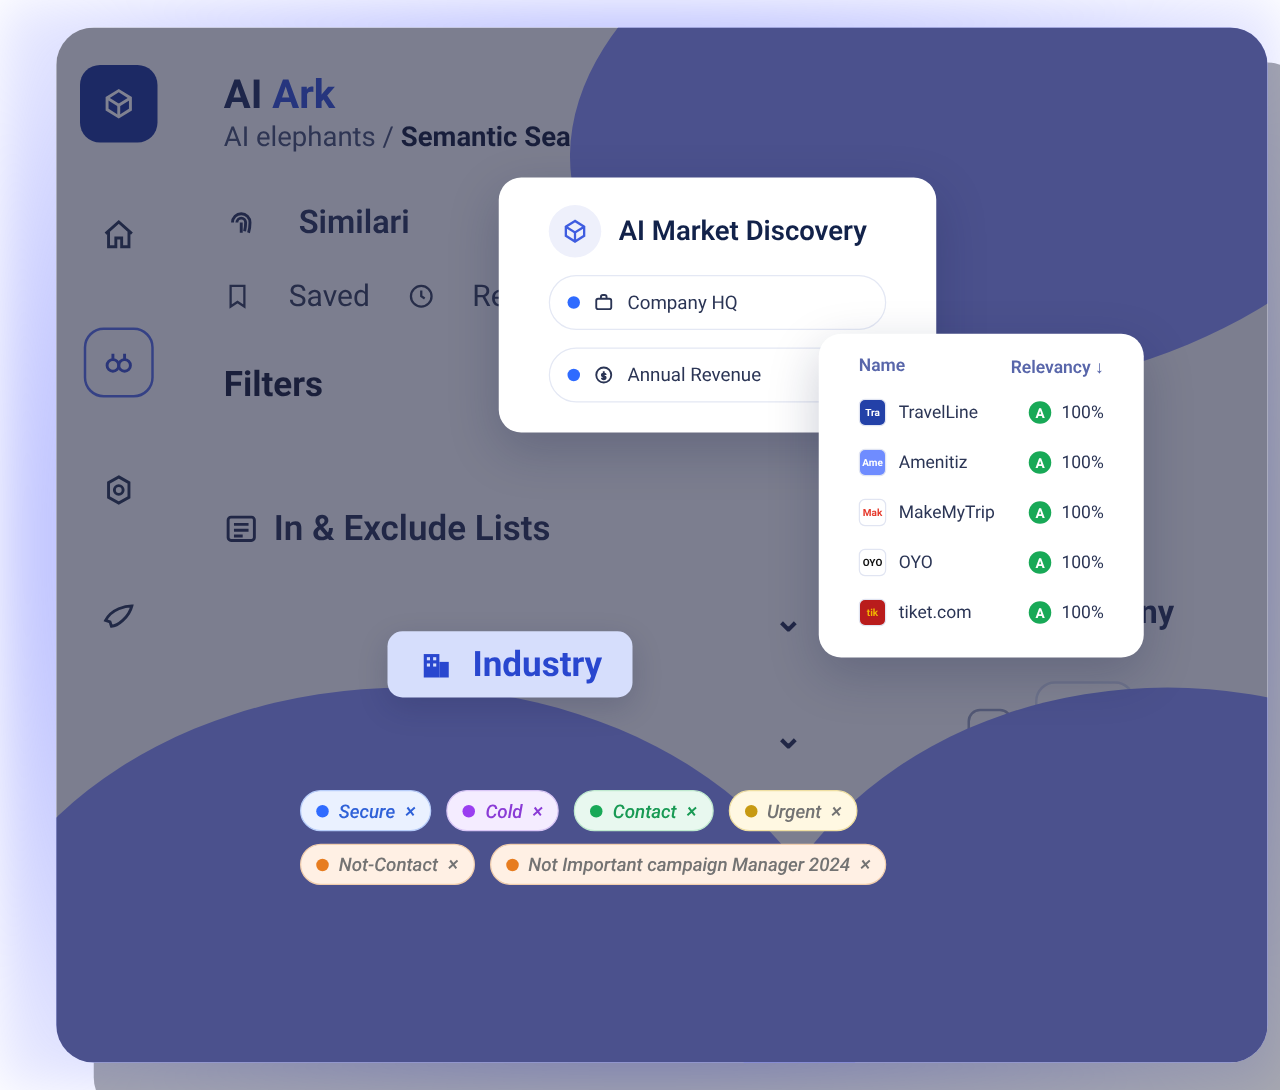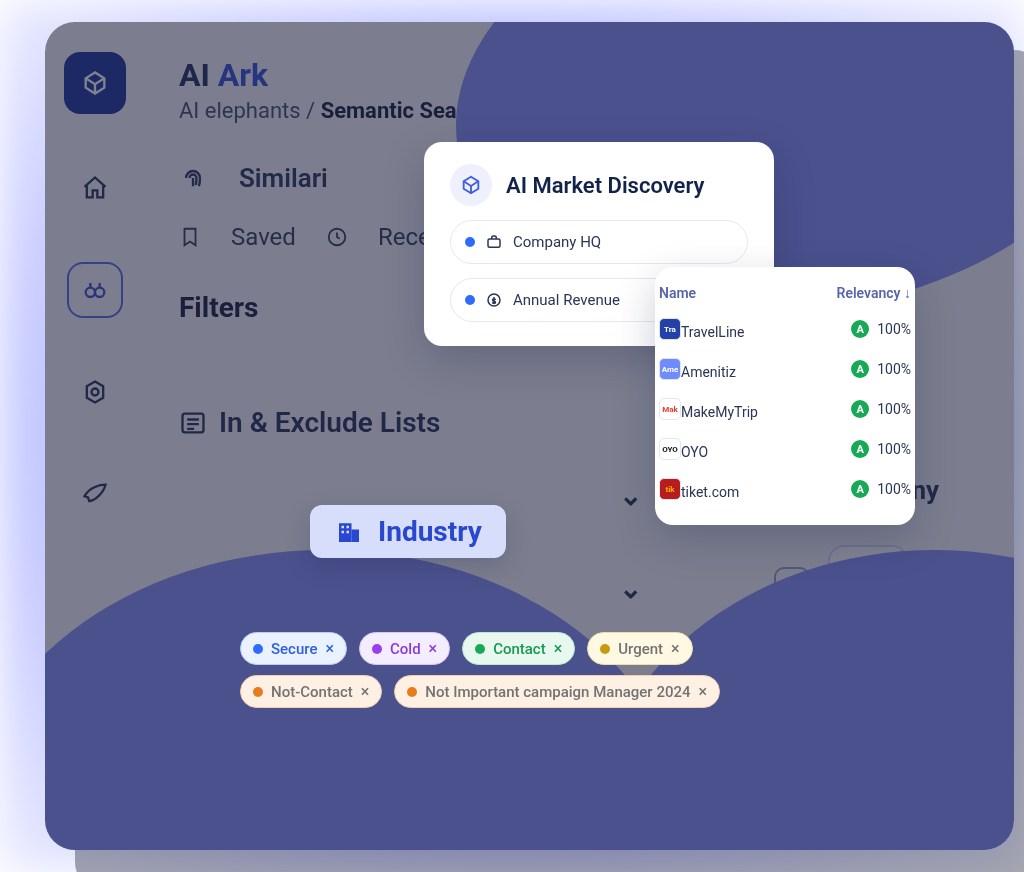--- a/index.html
+++ b/index.html
@@ -40,41 +40,41 @@
   .right-panel .count { font-size: 28px; font-weight: 700; color: #3856d6; text-decoration: underline; }
   .right-panel .company-h { margin-top: 140px; font-size: 26px; font-weight: 700; color: #2f3a5f; text-align: center; }
   .company-row { margin-top: 40px; display: flex; align-items: center; gap: 18px; padding-left: 20px; }
   .checkbox { width: 36px; height: 36px; border-radius: 10px; border: 2px solid #9aa3c0; }
   .avatar { width: 80px; height: 80px; border-radius: 16px; border: 2px solid #d6dbef; background: #fff; display:flex; align-items:center; justify-content:center; font-family: cursive; font-size: 15px; color:#1a2342; }
   .link-icon { color:#586188; }
 
   
   .card { position: absolute; background: #fff; border-radius: 18px; box-shadow: 0 14px 40px rgba(20,28,70,0.22); z-index: 20; }
 
-  .discovery { left: 379px; top: 120px; width: 350px; padding: 22px 26px 24px; }
+  .discovery { left: 354px; top: 120px; width: 350px; padding: 22px 40px 24px; }
   .disc-head { display: flex; align-items: center; gap: 14px; }
   .disc-iconwrap { width: 42px; height: 42px; border-radius: 50%; background: #eef0fb; display:flex; align-items:center; justify-content:center; color:#3f5de0; }
   .disc-title { font-size: 22px; font-weight: 600; color: #12224a; }
   .pill { margin-top: 14px; height: 44px; border: 1px solid #e4e8f4; border-radius: 22px; display: flex; align-items: center; gap: 10px; padding: 0 14px; font-size: 15px; color: #2b3555; }
   .dot { width: 10px; height: 10px; border-radius: 50%; background: #2f6bff; }
   .pill svg { width: 18px; height: 18px; stroke: #2b3555; fill: none; stroke-width: 2; }
 
-  .results { left: 610px; top: 245px; width: 260px; padding: 14px 2px 16px; }
+  .results { left: 610px; top: 245px; width: 260px; padding: 14px 30px 16px; }
   .r-head { display: flex; justify-content: space-between; font-size: 14px; color: #5866aa; font-weight: 600; padding: 4px 2px 8px; }
   .r-row { display: flex; justify-content: space-between; align-items: center; padding: 9px 2px; }
-  .r-name { display: flex; align-items: flex-end; font-size: 14px; color: #2b3555; }
+  .r-name { display: flex; align-items: center; gap: 10px; font-size: 14px; color: #2b3555; }
   .r-logo { width: 22px; height: 22px; border-radius: 5px; }
   .r-rel { display: flex; align-items: center; gap: 8px; font-size: 14px; color: #2b3555; }
   .badge-a { width: 18px; height: 18px; border-radius: 50%; background: #18a957; color: #fff; font-size: 11px; font-weight: 700; display:flex; align-items:center; justify-content:center; }
 
   .industry { position: absolute; left: 265px; top: 435px; background: #d6defc; color: #2947cf; font-size: 28px; font-weight: 700; padding: 10px 24px; border-radius: 12px; display:flex; align-items:center; gap:14px; z-index: 20; box-shadow: 0 8px 24px rgba(20,28,70,0.18); margin-top: 48px;}
   .industry svg { width: 30px; height: 30px; fill: #2947cf; }
 
   .taggroup { position: absolute; left: 195px; top: 610px; width: 560px; display:flex; flex-wrap: wrap; gap: 10px 12px; z-index: 20; }
-  .tag { display:flex; align-items:center; gap:8px; padding: 6px 12px; border-radius: 18px; border: 1px solid; font-size: 15px; font-weight: 500; }
+  .tag { display:flex; align-items:center; gap:8px; padding: 6px 12px; border-radius: 18px; border: 1px solid; font-size: 15px; font-weight: 500; font-style: italic; }
   .tag .td { width: 10px; height: 10px; border-radius: 50%; }
   .tag .tx { font-size: 16px; }
   .tag-blue   { background:#eaf1ff; border-color:#b7cdfa; color:#2f61d8;} .tag-blue .td{background:#2f6bff;}
   .tag-purple { background:#f4ecff; border-color:#d9c6f6; color:#8a3bd6;} .tag-purple .td{background:#9a3ef0;}
   .tag-green  { background:#e8f8ef; border-color:#bfe9cf; color:#189a54;} .tag-green .td{background:#18a957;}
   .tag-yellow { background:#fff8e2; border-color:#efdfa2; color:#737373;} .tag-yellow .td{background:#c79a12;}
   .tag-orange { background:#fff0e4; border-color:#f2cfae; color:#737373;} .tag-orange .td{background:#e77c1f;}
 </style>
 </head>
 <body>

